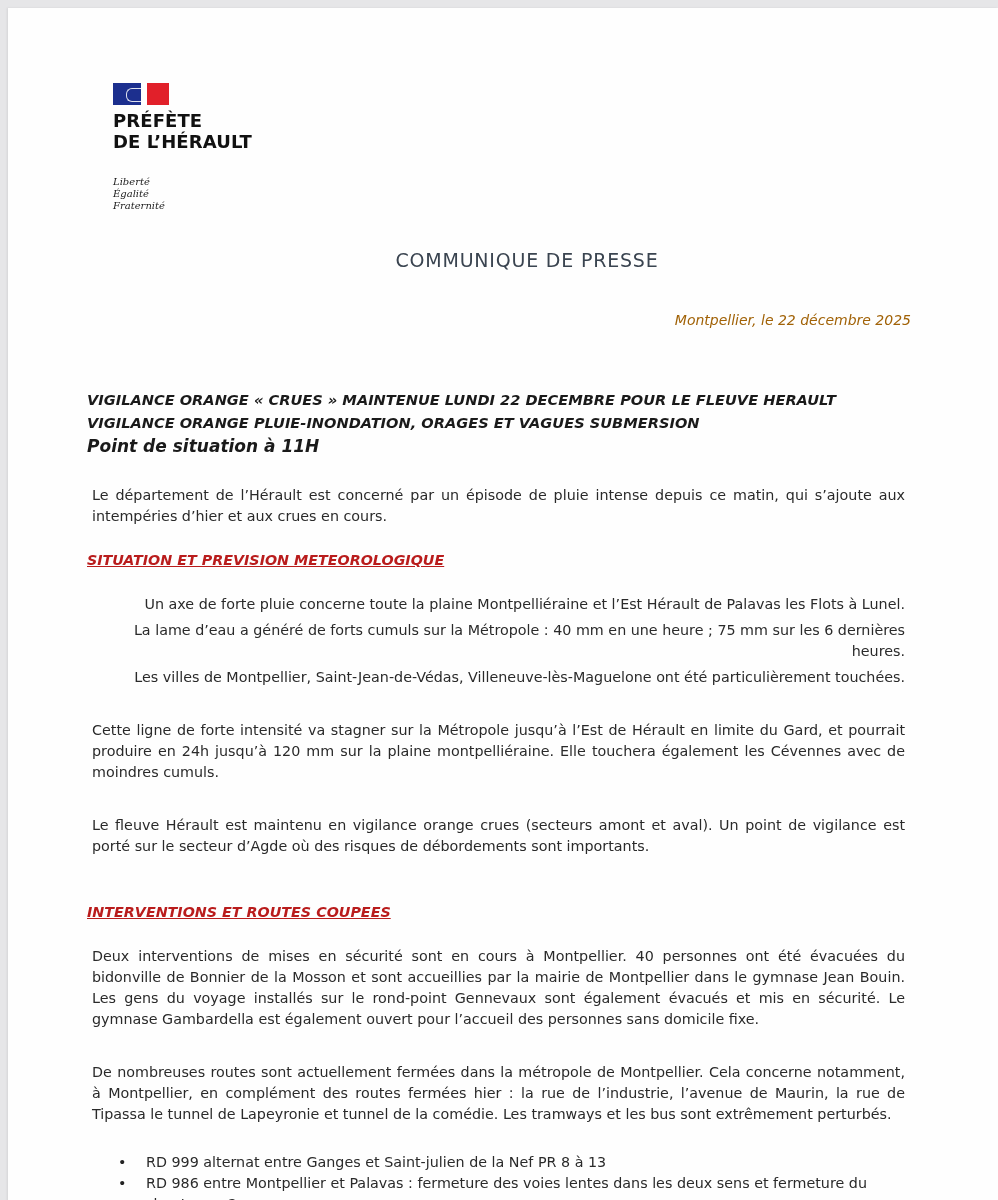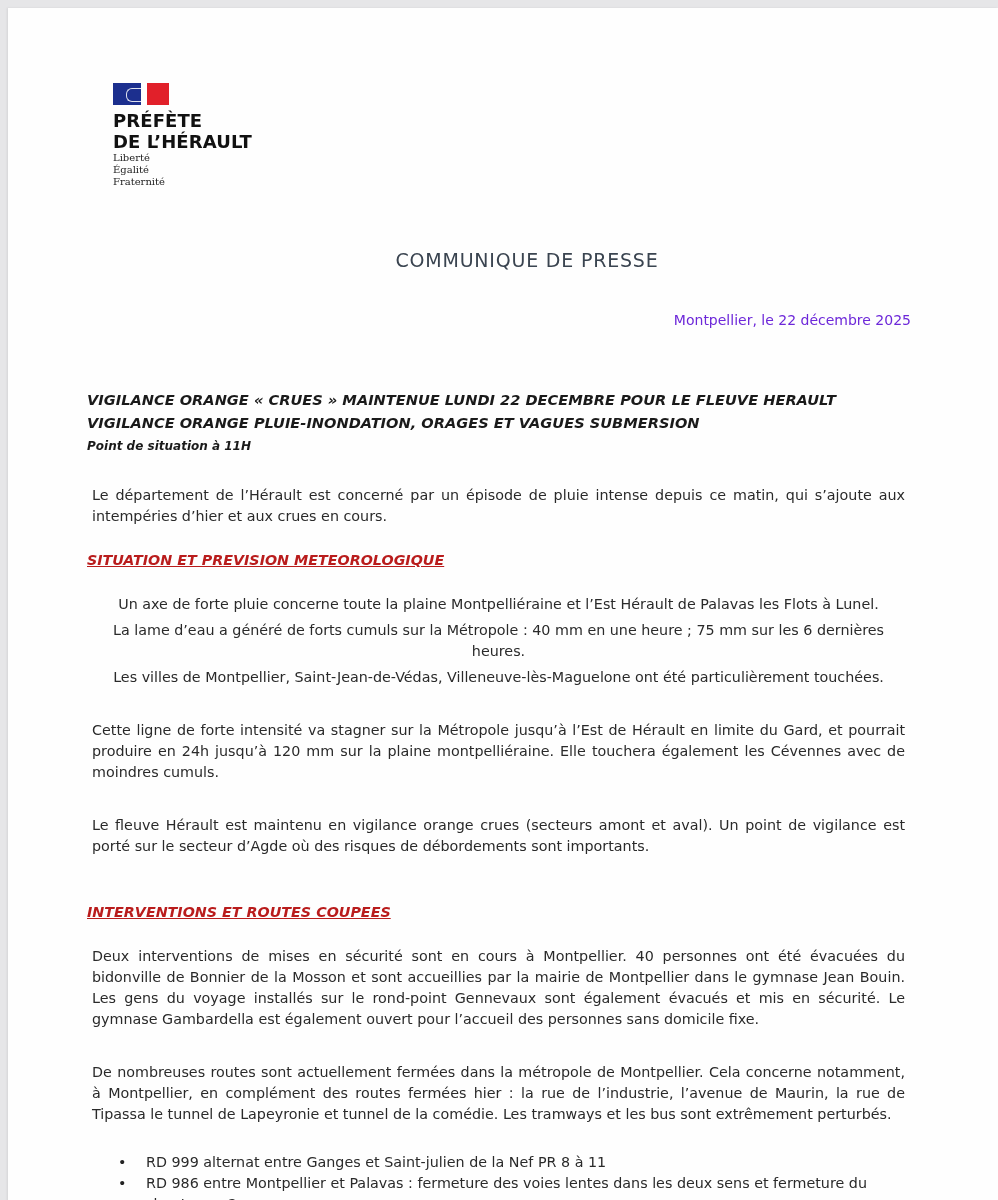--- a/index.html
+++ b/index.html
@@ -21,48 +21,48 @@
   .flag .red { width: 22px; background: #e1202a; }
   .flag .profile {
     position: absolute; left: 13px; top: 5px; width: 14px; height: 12px;
     border: 1px solid #fff; border-right: none; border-radius: 6px 0 0 6px; opacity: 0.85;
   }
   .prefecture-name {
     margin-top: 5px; font-family: "DejaVu Sans", sans-serif; font-weight: bold;
     font-size: 18px; line-height: 21px; color: #111; letter-spacing: 0.1px;
   }
   .motto {
-    margin-top: 0; font-family: "DejaVu Serif", "Liberation Serif", serif; 
+    margin-top: 24px; font-family: "DejaVu Serif", "Liberation Serif", serif; font-style: italic;
     font-size: 10px; line-height: 12px; color: #222;
   }
   .doc-type {
     position: absolute; left: 0; width: 998px; top: 249px; text-align: center;
     font-family: "DejaVu Sans", sans-serif; font-size: 19px; letter-spacing: 0.8px; color: #3a4450; padding-left: 28px;
   }
   .date {
     position: absolute; right: 87px; top: 312px;
-    font-size: 14px; color: #6d28d9;
+    font-size: 14px; color: #a16207; font-style: italic;
   }
   .content { position: absolute; left: 87px; width: 823px; top: 388px; font-size: 14.3px; color: #2a2a2a; }
   .headline {
     font-weight: bold; font-style: italic; font-size: 14.6px; line-height: 23px; color: #1a1a1a;
     margin: 0;
   }
-  .headline.sub { font-size: 12px; line-height: 24px; }
+  .headline.sub { font-size: 17px; line-height: 24px; }
   p { margin: 5px; line-height: 21px; text-align: justify; }
   .section-title {
     font-weight: bold; font-style: italic; text-decoration: underline;
     font-size: 14.3px; line-height: 21px; color: #b91c1c; margin: 0;
   }
   ul { margin: 0; padding-left: 59px; list-style: none; }
   li { position: relative; line-height: 21px; }
   li::before {
     content: "•"; position: absolute; left: -28px; top: 0; color: #222;
   }
-  .nojust { text-align: center; }
+  .nojust { text-align: right; }
 </style>
 </head>
 <body>
 
 <div class="page">
 
   <div class="logo">
     <div class="flag">
       <div class="blue">
           <div class="profile"></div>
@@ -116,16 +116,16 @@
 
   <div style="height:18px"></div>
   <p>Deux interventions de mises en sécurité sont en cours à Montpellier. 40 personnes ont été évacuées du bidonville de Bonnier de la Mosson et sont accueillies par la mairie de Montpellier dans le gymnase Jean Bouin. Les gens du voyage installés sur le rond-point Gennevaux sont également évacués et mis en sécurité. Le gymnase Gambardella est également ouvert pour l’accueil des personnes sans domicile fixe.</p>
 
   <div style="height:22px"></div>
   <p>De nombreuses routes sont actuellement fermées dans la métropole de Montpellier. Cela concerne notamment, à Montpellier, en complément des routes fermées hier : la rue de l’industrie, l’avenue de Maurin, la rue de Tipassa le tunnel de Lapeyronie et tunnel de la comédie. Les tramways et les bus sont extrêmement perturbés.</p>
 
   <div style="height:22px"></div>
 
   <ul>
-    <li>RD 999 alternat entre Ganges et Saint-julien de la Nef PR 8 à 11</li>
+    <li>RD 999 alternat entre Ganges et Saint-julien de la Nef PR 8 à 13</li>
     <li>RD 986 entre Montpellier et Palavas : fermeture des voies lentes dans les deux sens et fermeture du shunt sens 2</li>
   </ul>
 </div>
 
 </body></html>

